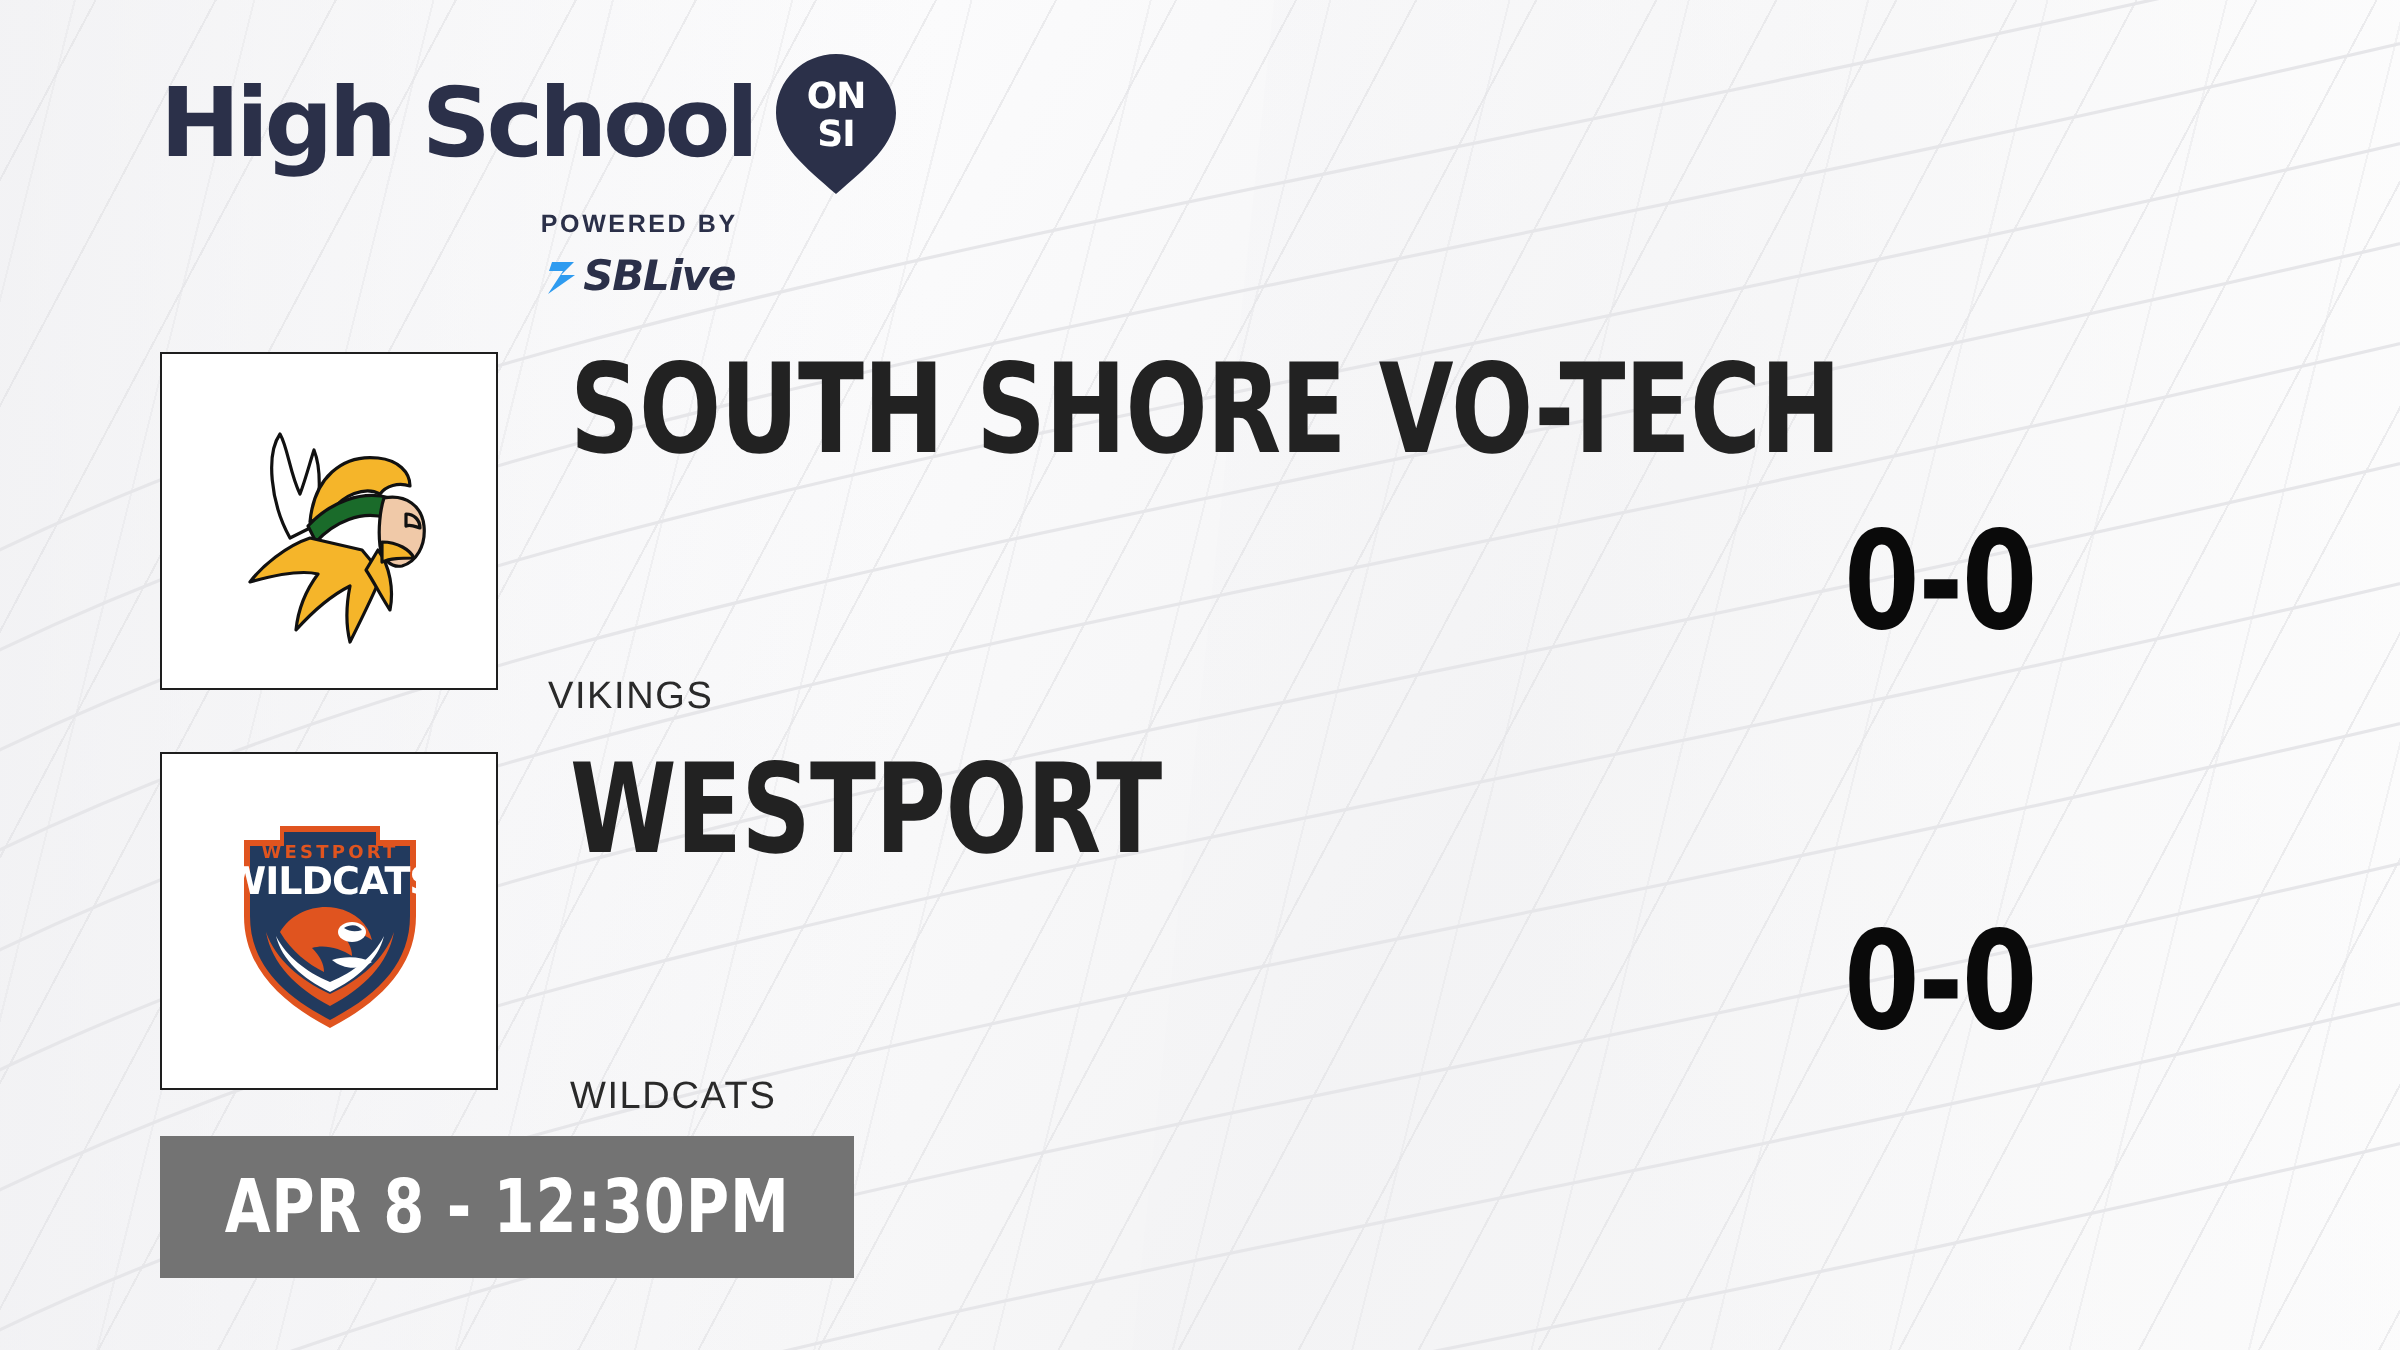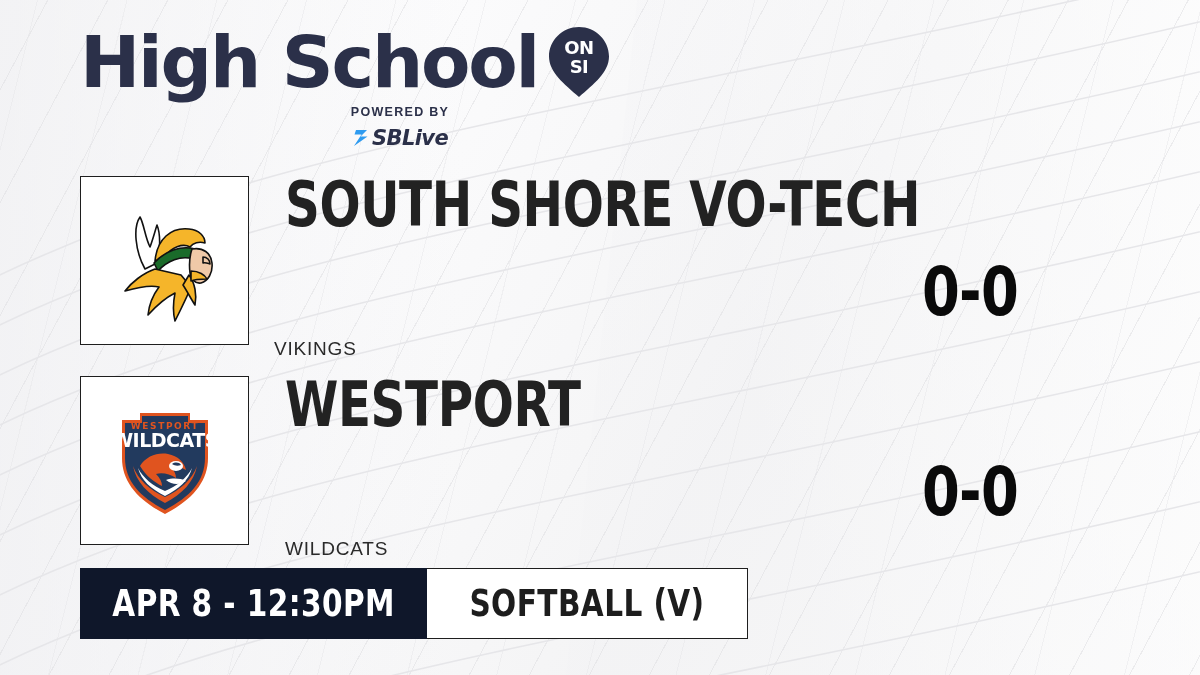--- a/index.html
+++ b/index.html
@@ -28,29 +28,29 @@
       background:linear-gradient(250deg,rgba(255,255,255,.9),rgba(240,240,243,.2) 70%);
       transform:rotate(6deg);}
   .bg-swoop{position:absolute;inset:0;}
   .bg-swoop svg{width:100%;height:100%;display:block;}
 
   
   .header{position:absolute;left:80px;top:26px;}
   .wordmark{display:flex;align-items:center;gap:10px;}
   .hs-text{
     font-family:"DejaVu Sans", sans-serif;
-    font-weight:bold;font-size:72px;letter-spacing:-2.2px;
+    font-weight:bold;font-size:48px;letter-spacing:-2.2px;
     color:#2b3049;line-height:1;white-space:nowrap;
   }
   .pin{position:relative;width:62px;height:72px;flex:0 0 auto;}
   .pin svg{display:block;}
   .powered{display:flex;align-items:center;gap:9px;justify-content:center;
       margin-top:7px;padding-left:110px;flex-direction:column;}
   .pb-text{font-size:12.5px;font-weight:bold;letter-spacing:1.3px;color:#2b3049;}
-  .sblive{display:flex;align-items:flex-start;gap:0;}
+  .sblive{display:flex;align-items:center;gap:0;}
   .sb-bolt svg{display:block;}
   .sb-word{font-family:"DejaVu Sans", sans-serif;font-weight:bold;font-size:21px;
       letter-spacing:-.6px;color:#2b3049;font-style:italic;line-height:1;}
 
   
   .logobox{position:absolute;width:169px;height:169px;background:#fff;
       border:1.6px solid #1e1e1e;box-sizing:border-box;
       display:flex;align-items:center;justify-content:center;}
   .logobox.one{left:80px;top:176px;}
   .logobox.two{left:80px;top:376px;}
@@ -75,21 +75,21 @@
     font-family:"DejaVu Sans", sans-serif;font-weight:bold;
     font-size:68px;color:#0a0a0a;line-height:1;white-space:nowrap;
     transform:scaleX(.80);transform-origin:center center;
     text-align:center;width:200px;letter-spacing:-1px;
   }
   .record.one{left:870px;top:258px;}
   .record.two{left:870px;top:458px;}
 
   
   .bottombar{position:absolute;left:80px;top:568px;height:71px;display:flex;align-items:stretch;}
-  .bb-date{background:#0f172a;display:flex;align-items:center;justify-content:center;
+  .bb-date{background:#737373;display:flex;align-items:center;justify-content:center;
       padding:0 26px;box-sizing:border-box;width:347px;}
   .bb-date span{color:#ffffff;font-family:"DejaVu Sans", sans-serif;font-weight:bold;
       font-size:37px;line-height:1;white-space:nowrap;transform:scaleX(.80);
       transform-origin:center center;letter-spacing:.5px;}
   .bb-sport{background:#ffffff;border:1.6px solid #1e1e1e;border-left:none;
       box-sizing:border-box;display:flex;align-items:center;justify-content:center;
       padding:0 26px;width:321px;}
   .bb-sport span{color:#1d1d1d;font-family:"DejaVu Sans", sans-serif;font-weight:bold;
       font-size:37px;line-height:1;white-space:nowrap;transform:scaleX(.80);
       transform-origin:center center;letter-spacing:.5px;}
@@ -202,18 +202,15 @@
   <div class="teamname two">WESTPORT</div>
   <div class="mascot two">WILDCATS</div>
 
   <div class="record one">0-0</div>
   <div class="record two">0-0</div>
 
   <div class="bottombar">
     <div class="bb-date">
       <span>APR 8 - 12:30PM</span>
     </div>
-    <div class="bb-sport">
-      <span>SOFTBALL (V)</span>
-    </div>
   </div>
 
 </div>
 
 </body></html>

